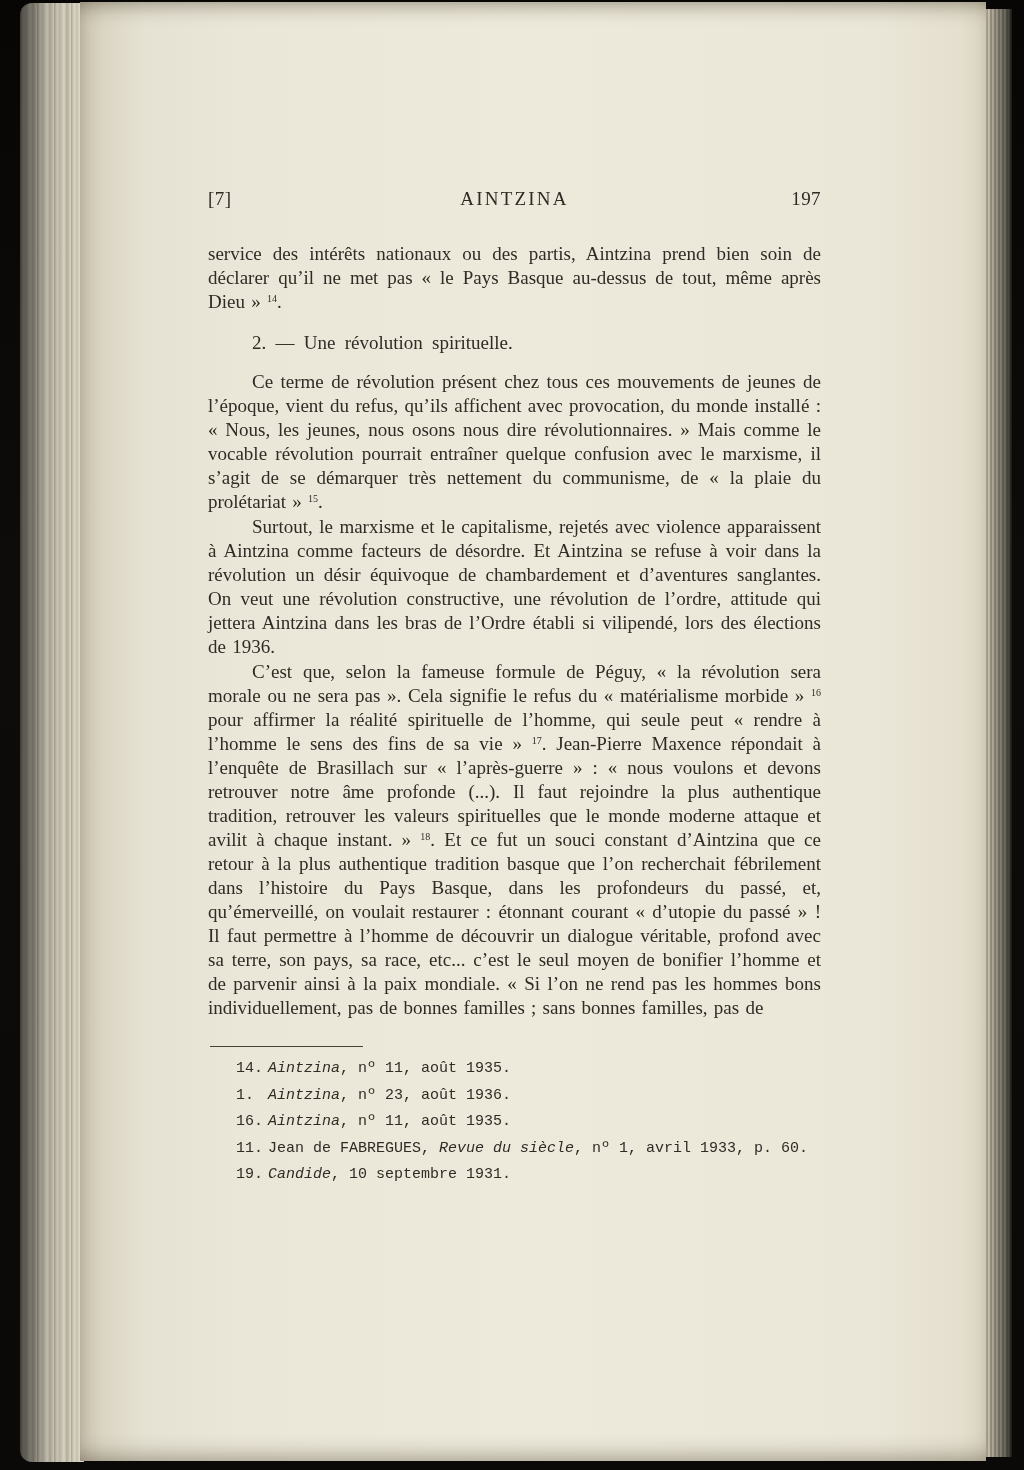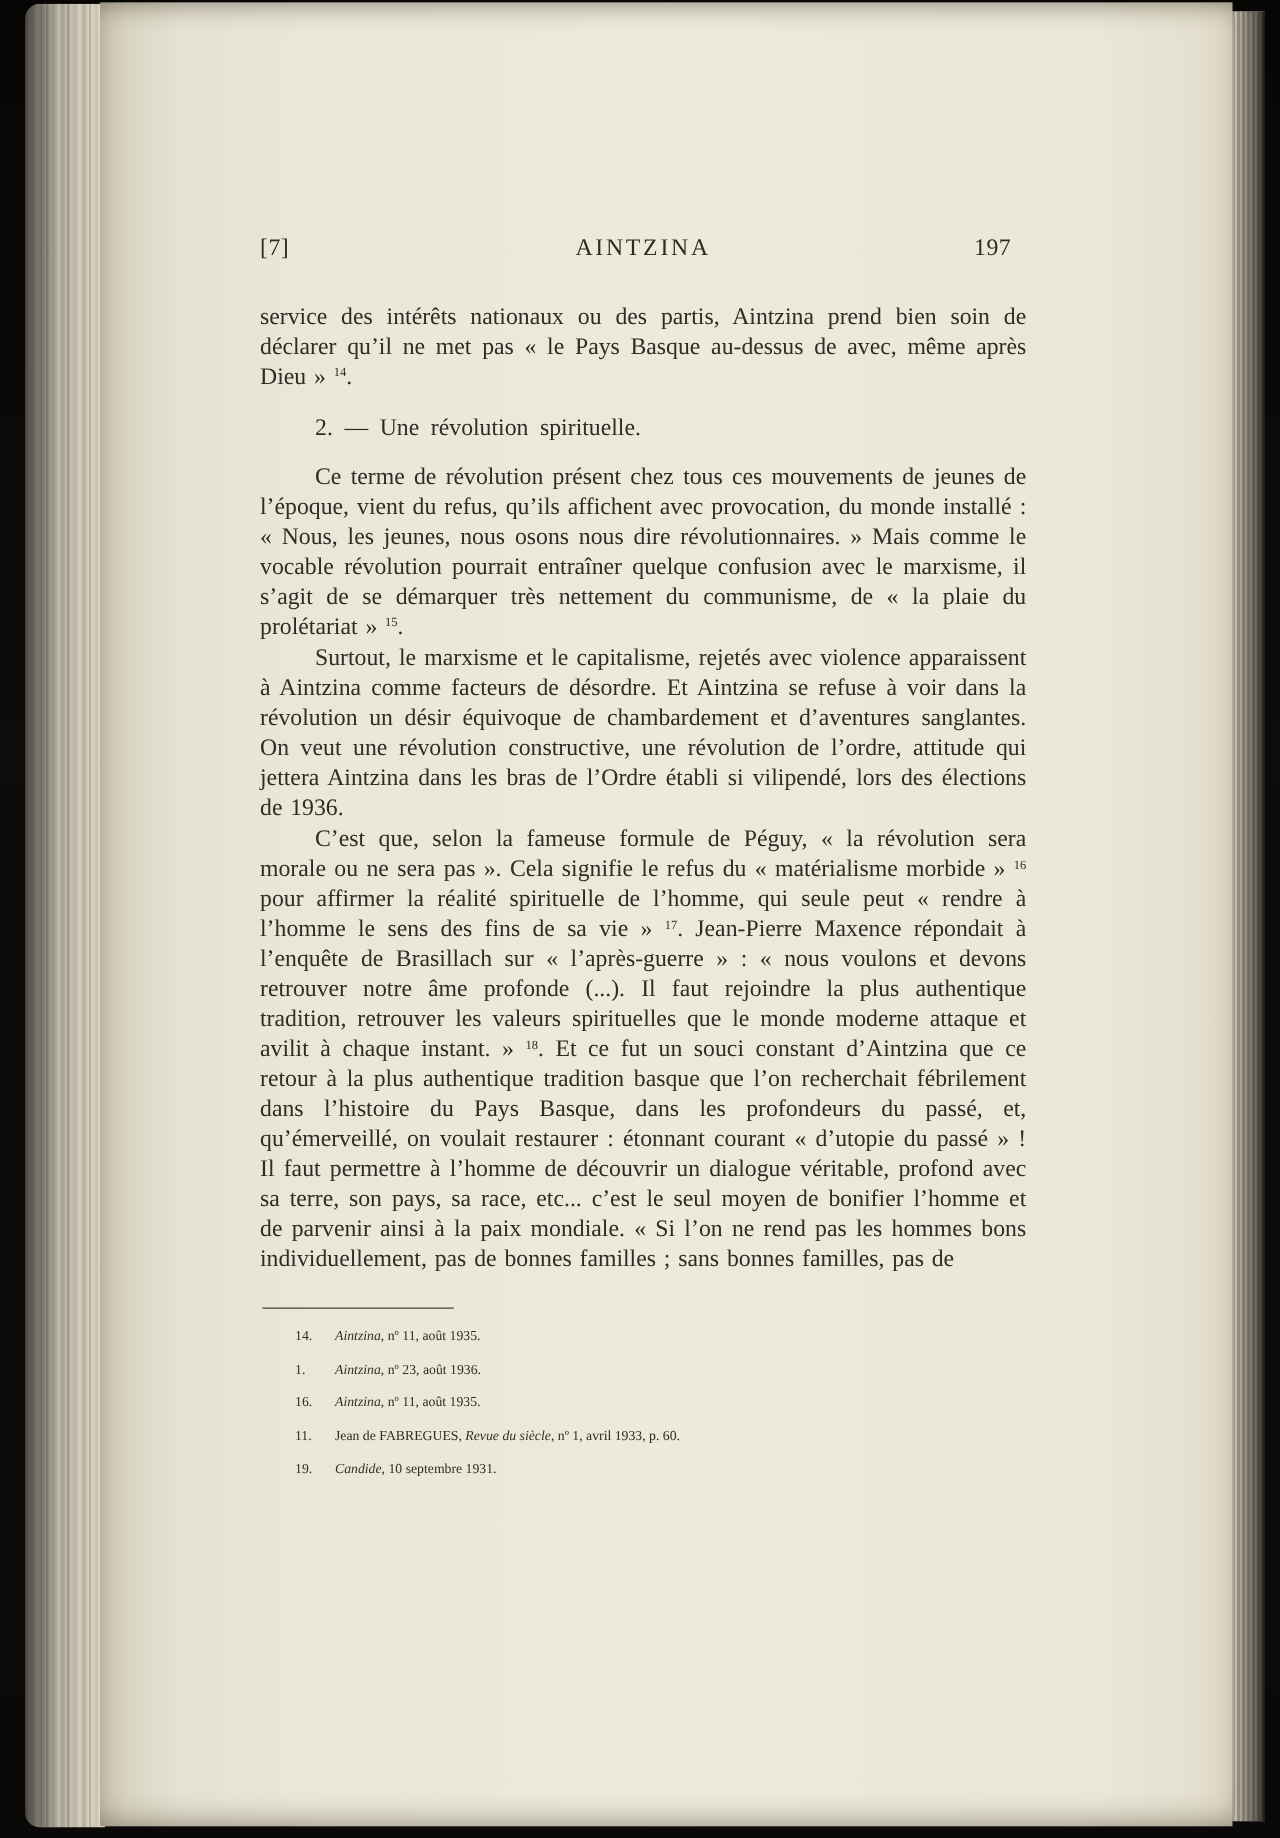--- a/index.html
+++ b/index.html
@@ -43,40 +43,41 @@
   .content {
     position:absolute; left:128px; top:186px; width:613px;
     color:#2e2b25;
   }
   .page-header {
     position:relative; height:26px;
     font-size:19px; letter-spacing:.4px;
   }
   .header-left  { position:absolute; left:0; top:0; }
   .header-center{ position:absolute; left:50%; top:0; transform:translateX(-50%); letter-spacing:2.2px; }
-  .header-right { position:absolute; right:12px; top:0;text-align:right; }
+  .header-right { position:absolute; right:0; top:0;text-align:right; }
   .body-text {
     margin-top:28px;
     font-size:19px; line-height:24px;
     text-align:justify; word-spacing:1.5px;
     color:#2f2c26;
   }
   .para { text-indent:0; }
   .para.indented { text-indent:44px; }
   .para + .para { margin-top:1px; }
   .section-heading {
     text-indent:44px;
     margin-top:17px; margin-bottom:15px;
     word-spacing:4.5px;
   }
   sup { font-size:10px; line-height:0; vertical-align:6px; letter-spacing:0; }
   .footnotes {
     margin-top:26px;
-    font-size:11px; line-height:26.5px;
+    font-size:15px; line-height:26.5px;
     color:#2f2c26;
+    font-family:Liberation Mono, monospace;
   }
   .fn-rule {
     width:153px; height:0;
     border-top:1.5px solid #45423a;
     margin-bottom:9px; margin-left:2px;
   }
   .footnote { padding-left:28px; text-indent:0; }
   .fn-num { display:inline-block; min-width:32px; }
   .i { font-style:italic; }
 </style>
@@ -91,21 +92,21 @@
   <div class="page">
     <div class="content">
 
       <div class="page-header">
         <span class="header-left">[7]</span>
         <span class="header-center">AINTZINA</span>
         <span class="header-right">197</span>
       </div>
 
       <div class="body-text">
-        <p class="para"><span>service des intérêts nationaux ou des partis, Aintzina prend bien soin de déclarer qu’il ne met pas « le Pays Basque au-dessus de avec, même après Dieu » </span><sup>14</sup><span>.</span></p>
+        <p class="para"><span>service des intérêts nationaux ou des partis, Aintzina prend bien soin de déclarer qu’il ne met pas « le Pays Basque au-dessus de tout, même après Dieu » </span><sup>14</sup><span>.</span></p>
 
         <p class="section-heading">2. — Une révolution spirituelle.</p>
 
         <p class="para indented"><span>Ce terme de révolution présent chez tous ces mouvements de jeunes de l’époque, vient du refus, qu’ils affichent avec provocation, du monde installé : « Nous, les jeunes, nous osons nous dire révolutionnaires. » Mais comme le vocable révolution pourrait entraîner quelque confusion avec le marxisme, il s’agit de se démarquer très nettement du communisme, de « la plaie du prolétariat » </span><sup>15</sup><span>.</span></p>
 
         <p class="para indented"><span>Surtout, le marxisme et le capitalisme, rejetés avec violence apparaissent à Aintzina comme facteurs de désordre. Et Aintzina se refuse à voir dans la révolution un désir équivoque de chambardement et d’aventures sanglantes. On veut une révolution constructive, une révolution de l’ordre, attitude qui jettera Aintzina dans les bras de l’Ordre établi si vilipendé, lors des élections de 1936.</span></p>
 
         <p class="para indented"><span>C’est que, selon la fameuse formule de Péguy, « la révolution sera morale ou ne sera pas ». Cela signifie le refus du « matérialisme morbide » </span><sup>16</sup><span> pour affirmer la réalité spirituelle de l’homme, qui seule peut « rendre à l’homme le sens des fins de sa vie » </span><sup>17</sup><span>. Jean-Pierre Maxence répondait à l’enquête de Brasillach sur « l’après-guerre » : « nous voulons et devons retrouver notre âme profonde (...). Il faut rejoindre la plus authentique tradition, retrouver les valeurs spirituelles que le monde moderne attaque et avilit à chaque instant. » </span><sup>18</sup><span>. Et ce fut un souci constant d’Aintzina que ce retour à la plus authentique tradition basque que l’on recherchait fébrilement dans l’histoire du Pays Basque, dans les profondeurs du passé, et, qu’émerveillé, on voulait restaurer : étonnant courant « d’utopie du passé » ! Il faut permettre à l’homme de découvrir un dialogue véritable, profond avec sa terre, son pays, sa race, etc... c’est le seul moyen de bonifier l’homme et de parvenir ainsi à la paix mondiale. « Si l’on ne rend pas les hommes bons individuellement, pas de bonnes familles ; sans bonnes familles, pas de</span></p>
       </div>
 

